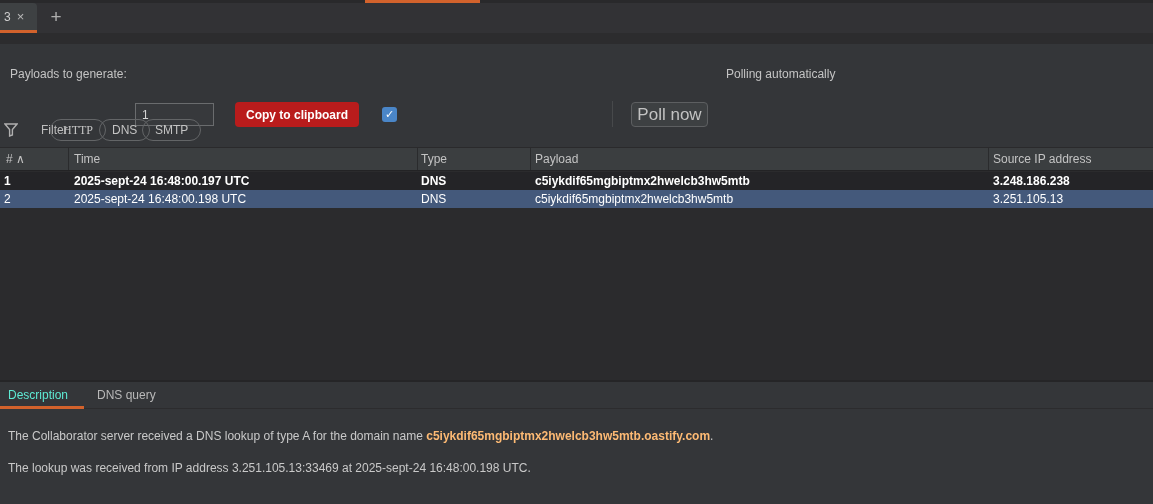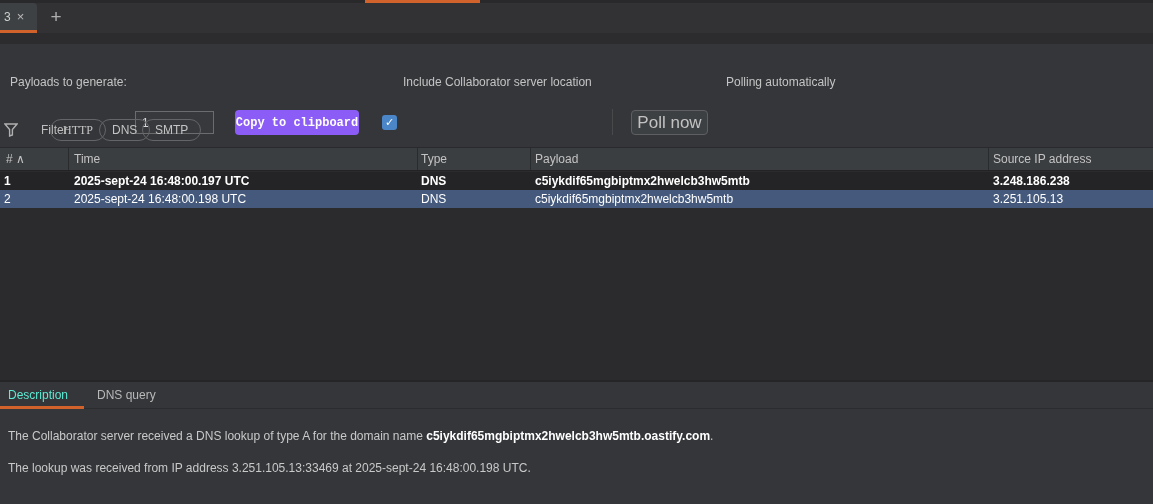--- a/index.html
+++ b/index.html
@@ -20,29 +20,29 @@
          color:#cfcfcf; }
   .tab-underline { position:absolute; top:27px; left:0; width:37px; height:3px; background:#d2622c; }
   .tab .close { color:#b9b9b9; font-size:13px; line-height:1; cursor:default; }
   .new-tab { position:absolute; top:1px; left:44px; width:24px; height:26px; color:#aeaeae;
              font-size:19px; display:flex; align-items:center; justify-content:center; }
 
   .band { position:absolute; top:33px; left:0; width:1153px; height:11px; background:#2c2c2e; }
 
   
   .panel-top { position:absolute; top:44px; left:0; width:1153px; height:103px; background:#343639; }
-  .toolbar { position:absolute; top:12px; left:0; width:1153px; height:52px; }
+  .toolbar { position:absolute; top:4px; left:0; width:1153px; height:52px; }
   .lbl { position:absolute; top:0; height:52px; line-height:52px; white-space:nowrap; }
   .payloads-label { left:10px; }
   .payloads-input { position:absolute; top:55px; left:135px; width:79px; height:23px;
     background:#37393c; border:1px solid #6a6c6e; color:#d6d6d6; padding:0 6px;
     font-family:"Liberation Sans", sans-serif; font-size:12px; }
   .btn-copy { position:absolute; top:54px; left:235px; width:124px; height:25px;
-    background:#8b5cf6; border:none; border-radius:4px; color:#ffffff; font-weight:bold;
-    font-size:12px; font-family:Liberation Mono, monospace; }
+    background:#b91c1c; border:none; border-radius:4px; color:#ffffff; font-weight:bold;
+    font-size:12px; font-family:Liberation Sans, sans-serif; }
   .checkbox { position:absolute; top:59px; left:382px; width:15px; height:15px;
     background:#4a86c8; border-radius:3px; color:#fff; font-size:11px; line-height:15px;
     text-align:center; }
   .checkbox-label { left:403px; }
   .v-divider { position:absolute; top:53px; left:612px; width:1px; height:26px; background:#47494b; }
   .btn-poll { position:absolute; top:54px; left:631px; width:77px; height:25px;
     background:#3d4042; border:1px solid #5d5f61; border-radius:4px; color:#c2c2c2;
     font-size:17px; font-family:"Liberation Sans", sans-serif; }
   .polling-label { left:726px;text-align:center; }
 
@@ -77,21 +77,21 @@
     border-top:2px solid #252527; }
   .detail-tabs { position:absolute; top:0; left:0; width:1153px; height:27px;
     border-bottom:1px solid #2c2c2e; }
   .dtab { position:absolute; top:0; height:26px; line-height:26px; }
   .dtab-desc { left:8px; color:#5eead4; }
   .dtab-dns { left:97px; color:#b9b9b9; }
   .dtab-underline { position:absolute; top:24px; left:0; width:84px; height:3px; background:#d2622c; }
   .detail-body { position:absolute; top:27px; left:0; width:1153px; height:95px; color:#c9c9c9; }
   .desc-line1 { position:absolute; top:20px; left:8px; white-space:nowrap; }
   .desc-line2 { position:absolute; top:52px; left:8px; white-space:nowrap; }
-  .desc-line1 b { color:#ffffff; }
+  .desc-line1 b { color:#fdba74; }
 </style>
 </head>
 <body>
 
 <div class="app">
 
   <div class="top-strip">
     <div class="accent"></div>
   </div>
 
@@ -109,21 +109,20 @@
   <div class="band"></div>
 
   <div class="panel-top">
     <div class="toolbar">
       <span class="lbl payloads-label">Payloads to generate:</span>
       <input class="payloads-input" value="1" style="">
       <button class="btn-copy">Copy to clipboard</button>
       <div class="checkbox">
         <span>✓</span>
       </div>
-      <span class="lbl checkbox-label">Include Collaborator server location</span>
       <div class="v-divider"></div>
       <button class="btn-poll">Poll now</button>
       <span class="lbl polling-label">Polling automatically</span>
     </div>
 
     <div class="filter-row">
       <svg class="filter-icon" viewBox="0 0 14 14">
         <path d="M1 1 h12 l-4.6 5.5 v5.5 l-2.8 1 v-6.5 z" fill="none" stroke="#b0b0b0" stroke-width="1.4"></path>
       </svg>
       <span class="filter-label">Filter</span>

